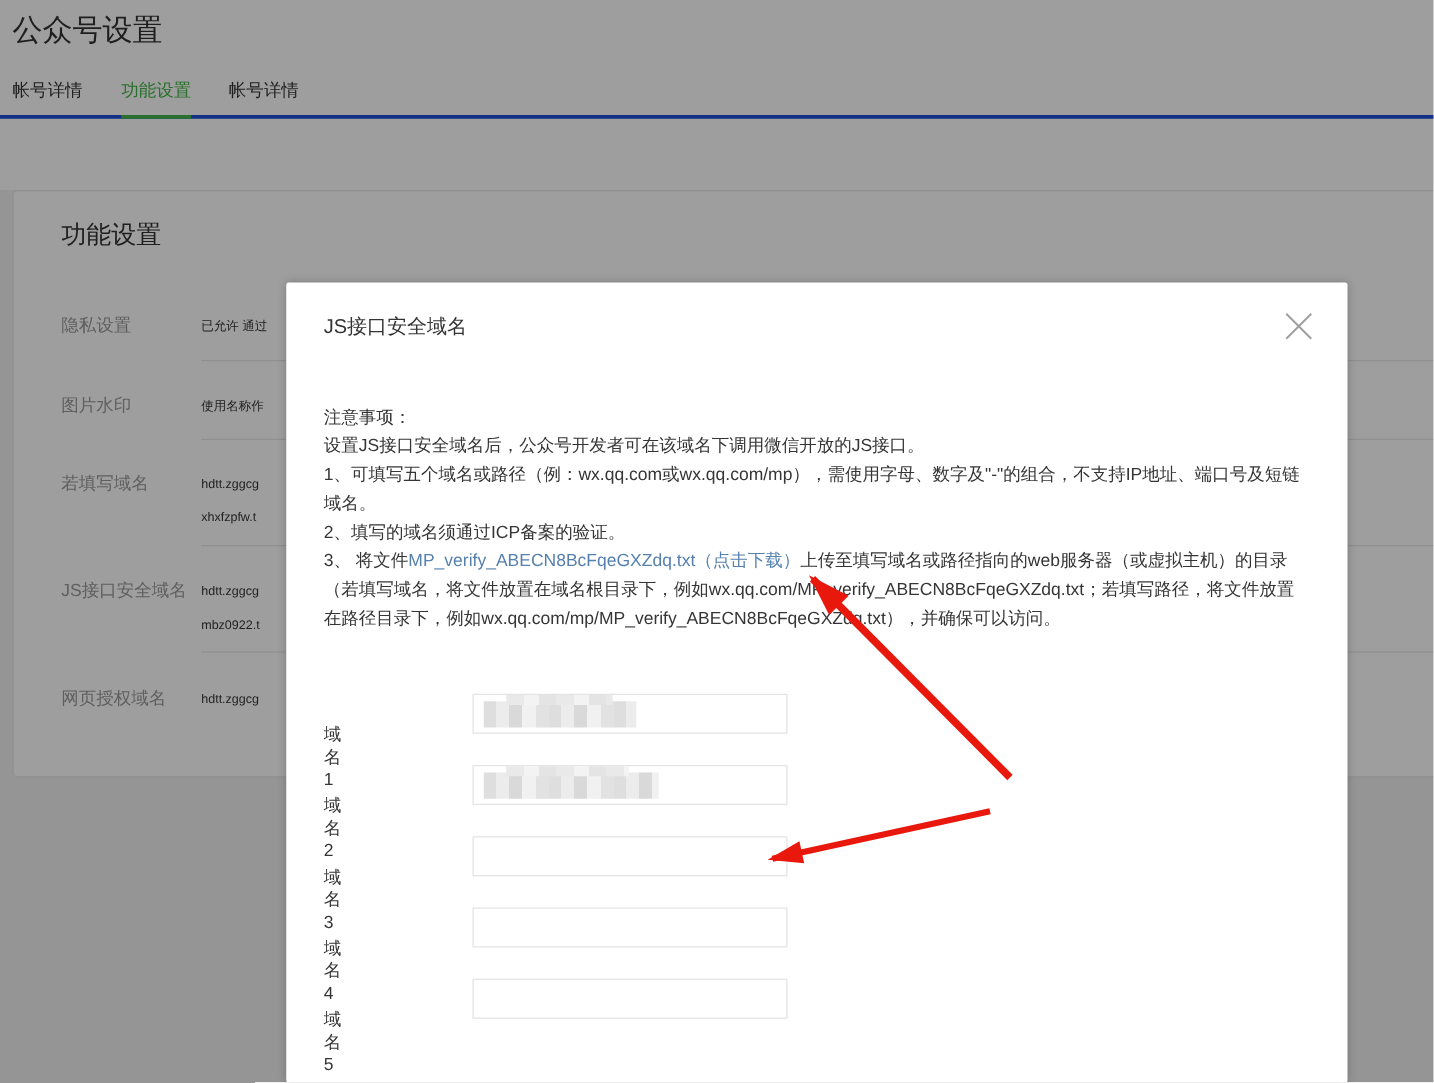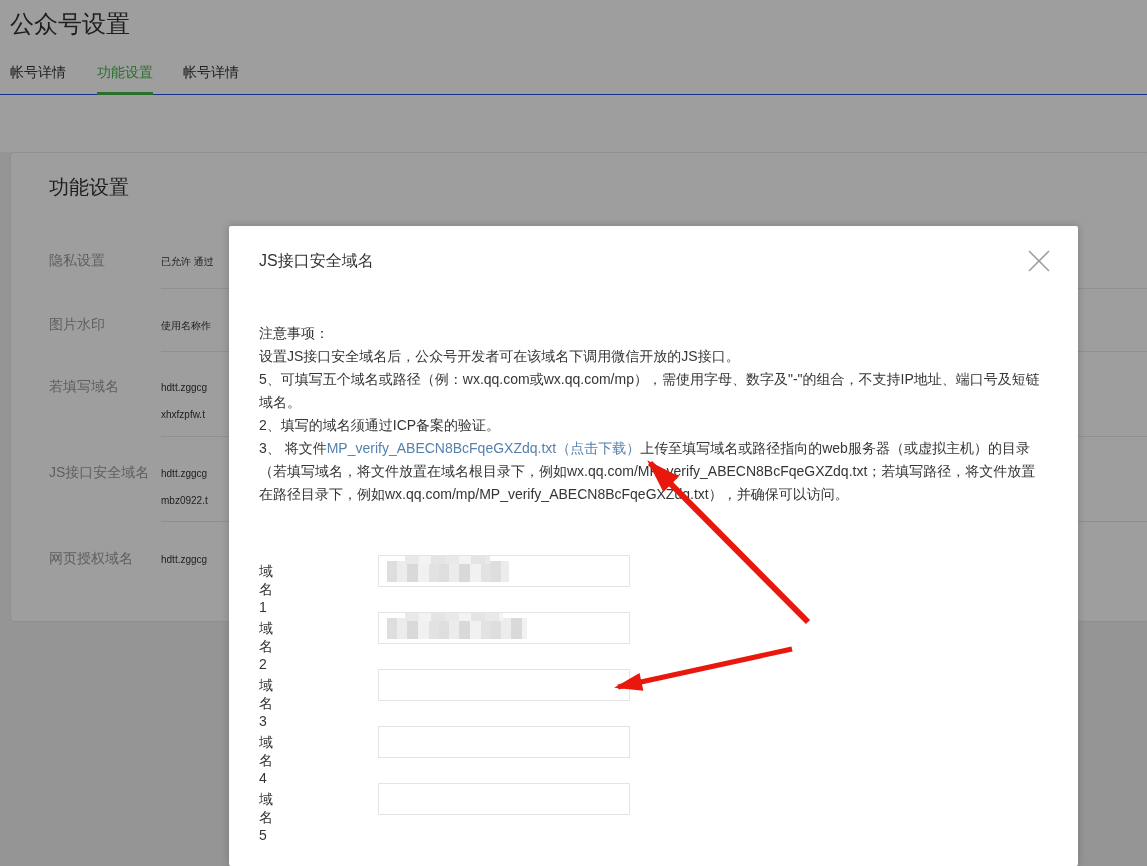--- a/index.html
+++ b/index.html
@@ -3,21 +3,21 @@
 <meta charset="utf-8">
 <style>
   * { margin:0; padding:0; box-sizing:border-box; }
   html,body { width:1147px; height:866px; }
   body { font-family:"Liberation Sans","DejaVu Sans",sans-serif; background:#fff; }
   #stage { position:relative; width:1147px; height:866px; overflow:hidden; background:#f1f1f1; }
 
   
   .page-header { position:absolute; left:0; top:0; width:1147px; height:152px; background:#fff; }
   .page-title { position:absolute; left:10px; top:8px; font-size:24px; color:#333; }
-  .tabs { position:absolute; left:0; top:56px; width:1147px; height:39px; border-bottom:1px solid #1d4ed8; }
+  .tabs { position:absolute; left:0; top:56px; width:1147px; height:39px; border-bottom:3px solid #1d4ed8; }
   .tab { position:absolute; top:8px; height:31px; font-size:14px; color:#353535; cursor:pointer; }
   .tab.t1 { left:10px; }
   .tab.t2 { left:97px; color:#44b549; border-bottom:3px solid #44b549; padding-bottom:9px; }
   .tab.t3 { left:183px; }
 
   .panel { position:absolute; left:10px; top:152px; width:1140px; height:470px;
            background:#fff; border:1px solid #e7e7eb; border-radius:4px; }
   .panel-title { position:absolute; left:38px; top:21px; font-size:20px; color:#333; }
   .row-label { position:absolute; left:38px; width:110px; font-size:14px; color:#9a9a9a; }
   .row-val { position:absolute; left:150px; font-size:10px; color:#353535; line-height:27px; white-space:nowrap; }
@@ -30,21 +30,21 @@
   .modal { position:absolute; left:229px; top:226px; width:849px; height:640px;
            background:#fff; border-radius:2px; box-shadow:0 0 8px rgba(0,0,0,0.2); }
   .modal-title { position:absolute; left:30px; top:25px; font-size:16px; color:#333; }
   .modal-close { position:absolute; right:26px; top:22px; width:26px; height:26px; cursor:pointer; }
   .notes { position:absolute; left:30px; top:96px; width:790px; font-size:14px;
            line-height:23px; color:#353535; }
   .link { color:#5680ad; cursor:pointer; text-decoration:none; }
   .red { color:#e64340; }
 
   .field-row { position:absolute; left:30px; height:32px; }
-  .field-label { position:absolute; left:0; top:8px; font-size:14px; color:#353535; }
+  .field-label { position:absolute; left:0; top:24px; font-size:14px; color:#353535; }
   .field-input { position:absolute; left:119px; top:0; width:252px; height:32px;
                  border:1px solid #e3e3e8; background:#fff; }
   .mosaic { position:absolute; left:8px; top:5px; height:21px; filter:blur(0.6px);
             background:repeating-linear-gradient(90deg,#dedede 0 10px,#ececec 10px 20px,
               #d9d9d9 20px 31px,#f1f1f1 31px 42px,#e2e2e2 42px 52px); }
   .mosaic::before { content:""; position:absolute; left:18px; top:-5px; width:70%; height:8px;
             background:repeating-linear-gradient(90deg,#e9e9e9 0 14px,#f3f3f3 14px 26px,#e4e4e4 26px 40px); }
 
   .annotation { position:absolute; left:0; top:0; width:1147px; height:866px; pointer-events:none; }
 </style>
@@ -94,21 +94,21 @@
     <div class="modal-close">
       <svg width="26" height="26" viewBox="0 0 26 26">
         <line x1="3" y1="3" x2="23" y2="23" stroke="#9e9e9e" stroke-width="1.6"></line>
         <line x1="23" y1="3" x2="3" y2="23" stroke="#9e9e9e" stroke-width="1.6"></line>
       </svg>
     </div>
 
     <div class="notes">
       <div>注意事项：</div>
       <div>设置JS接口安全域名后，公众号开发者可在该域名下调用微信开放的JS接口。</div>
-      <div>5、可填写五个域名或路径（例：wx.qq.com或wx.qq.com/mp），需使用字母、数字及"-"的组合，不支持IP地址、端口号及短链域名。</div>
+      <div>1、可填写五个域名或路径（例：wx.qq.com或wx.qq.com/mp），需使用字母、数字及"-"的组合，不支持IP地址、端口号及短链域名。</div>
       <div>2、填写的域名须通过ICP备案的验证。</div>
       <div><span>3、 将文件</span><span class="link">MP_verify_ABECN8BcFqeGXZdq.txt（点击下载）</span><span>上传至填写域名或路径指向的web服务器（或虚拟主机）的目录（若填写域名，将文件放置在域名根目录下，例如wx.qq.com/MP_verify_ABECN8BcFqeGXZdq.txt；若填写路径，将文件放置在路径目录下，例如wx.qq.com/mp/MP_verify_ABECN8BcFqeGXZdq.txt），并确保可以访问。</span></div>
     </div>
 
     <div class="field-row" style="top:329px">
       <span class="field-label">域名1</span>
       <div class="field-input">
           <div class="mosaic" style="width:122px"></div>
         </div>
     </div>

